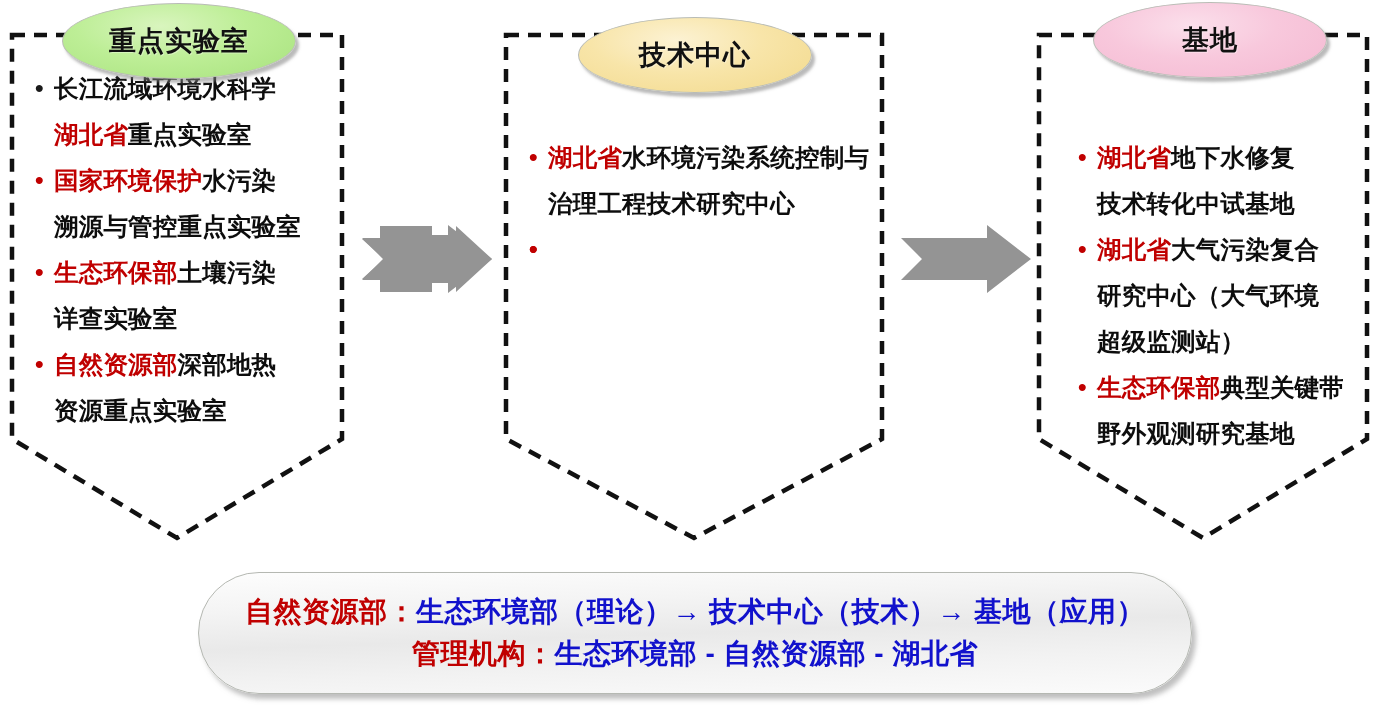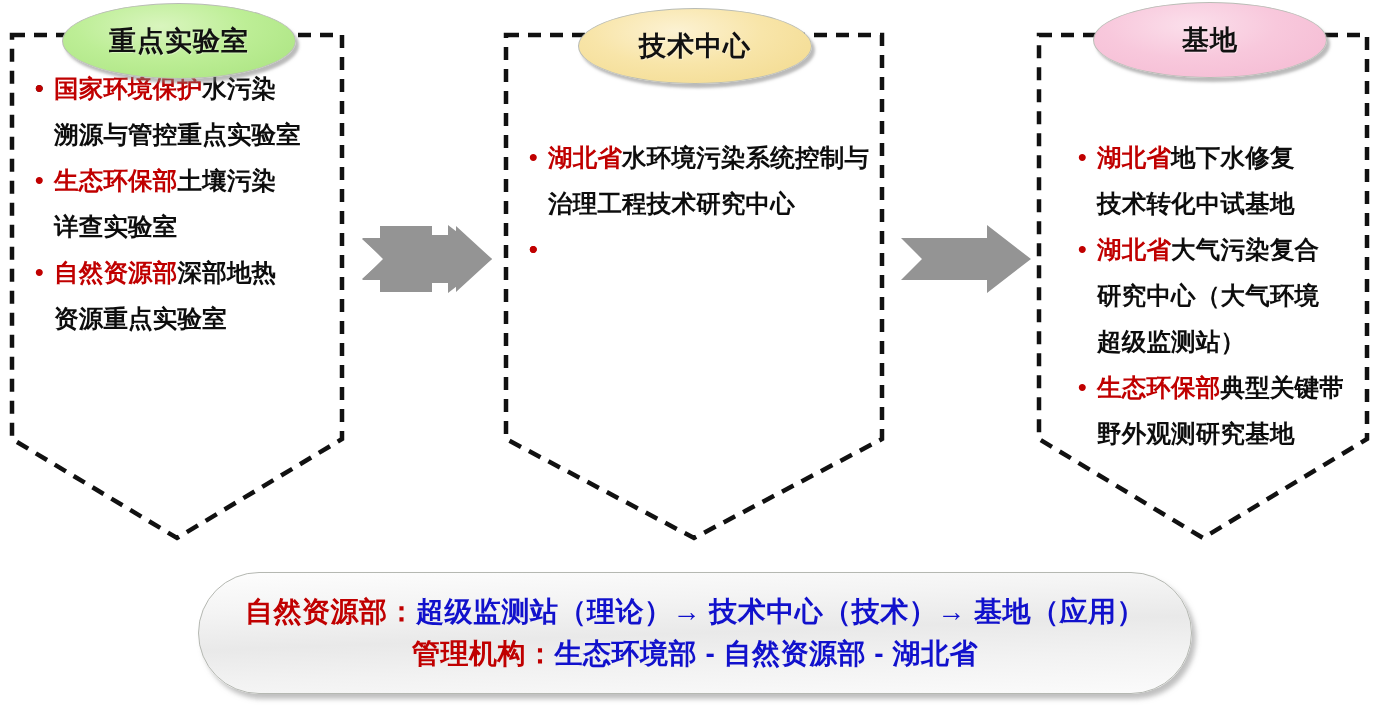--- a/index.html
+++ b/index.html
@@ -89,20 +89,21 @@
 <div id="stage">
 
   <div class="col" id="col0" style="left:10px;top:33px;width:334px;height:508px;">
     <svg class="pent" width="334" height="508" viewBox="0 0 334 508">
       <polygon points="2,2 332,2 332,406 167,505 2,406" fill="none" stroke="#111111" stroke-width="4.5" stroke-dasharray="13,9" stroke-linejoin="miter"></polygon>
     </svg>
     <div class="body" style="padding:33px 8px 0 22px;box-sizing:border-box;">
       <ul class="items">
         <li class="dark-dot">
           <span class="dot">•</span>
+          <span>长江流域环境水科学<br><em class="hl">湖北省</em>重点实验室</span>
         </li>
         <li class="red-dot">
           <span class="dot">•</span>
           <span><em class="hl">国家环境保护</em>水污染<br>溯源与管控重点实验室</span>
         </li>
         <li class="red-dot">
           <span class="dot">•</span>
           <span><em class="hl">生态环保部</em>土壤污染<br>详查实验室</span>
         </li>
         <li class="red-dot">
@@ -153,21 +154,21 @@
         </li>
       </ul>
     </div>
   </div>
 
   <div class="oval" id="oval0" style="left:62px;top:3px;width:234px;height:76px;
               background:radial-gradient(ellipse at 42% 30%,#D9F5BE 0%,#BDEE96 45%,#A8E27E 100%);">
     <span>重点实验室</span>
   </div>
 
-  <div class="oval" id="oval1" style="left:578px;top:8px;width:234px;height:76px;
+  <div class="oval" id="oval1" style="left:578px;top:17px;width:234px;height:76px;
               background:radial-gradient(ellipse at 42% 30%,#FCF2D3 0%,#F8E5A9 45%,#F2D98C 100%);">
     <span>技术中心</span>
   </div>
 
   <div class="oval" id="oval2" style="left:1093px;top:2px;width:234px;height:76px;
               background:radial-gradient(ellipse at 42% 30%,#FBDFEB 0%,#F8C8DC 45%,#F4B9D2 100%);">
     <span>基地</span>
   </div>
 
   <div class="arrow" style="left:362px;top:222px;width:130px;height:74px;">
@@ -178,20 +179,20 @@
   </div>
 
   <div class="arrow" style="left:901px;top:222px;width:130px;height:74px;">
     <svg width="130" height="74" viewBox="0 0 130 74">
       <polygon points="0,16 86,16 86,3 130,37 86,71 86,58 0,58 21,37" fill="#949494"></polygon>
     </svg>
   </div>
 
   <div id="banner" style="left:198px;top:572px;width:994px;height:122px;">
     <div class="line">
-      <span class="lbl">自然资源部：</span><span>超级监测站（理论）→ 技术中心（技术）→ 基地（应用）</span>
+      <span class="lbl">自然资源部：</span><span>生态环境部（理论）→ 技术中心（技术）→ 基地（应用）</span>
     </div>
     <div class="line">
       <span class="lbl">管理机构：</span><span>生态环境部 - 自然资源部 - 湖北省</span>
     </div>
   </div>
 
 </div>
 
 </body></html>

